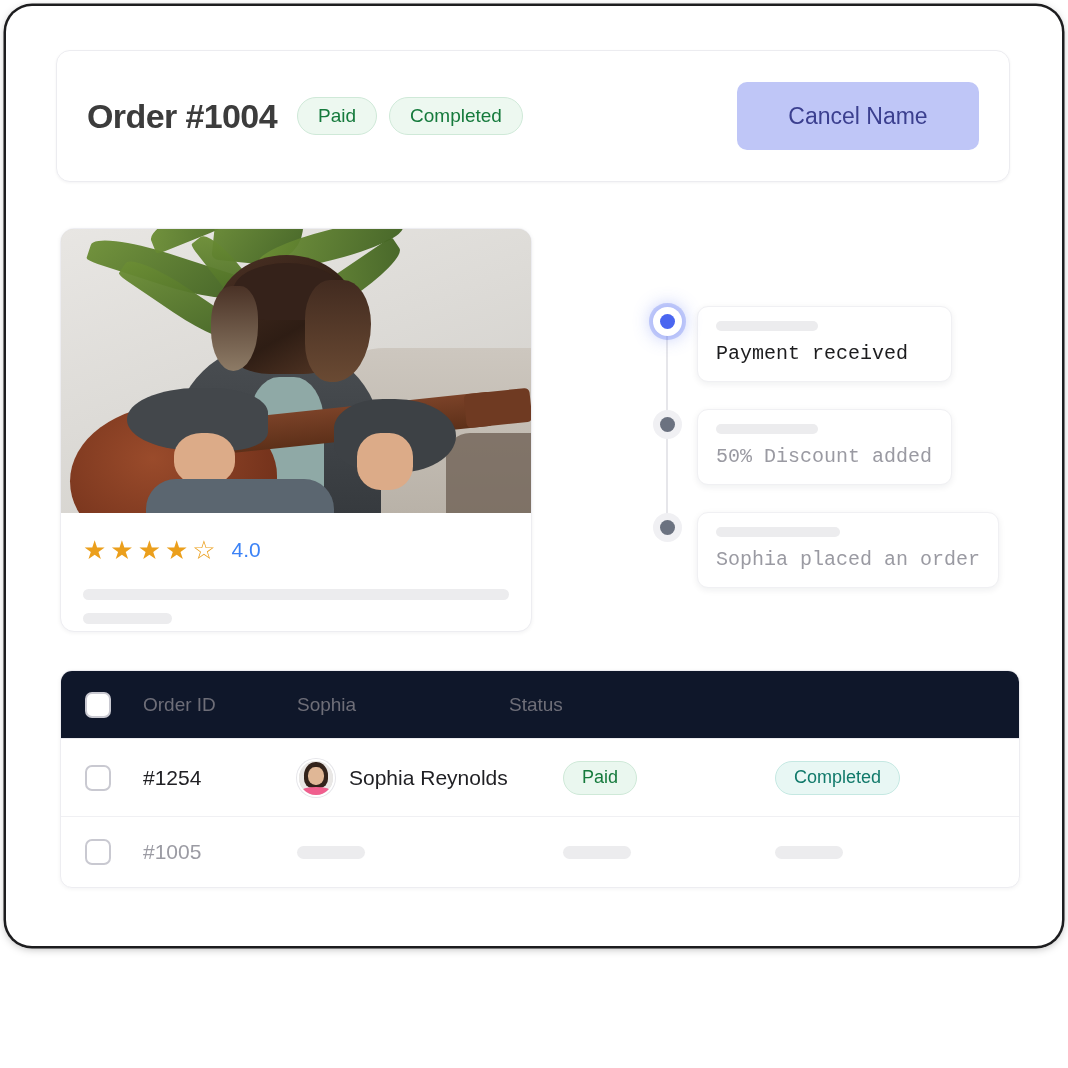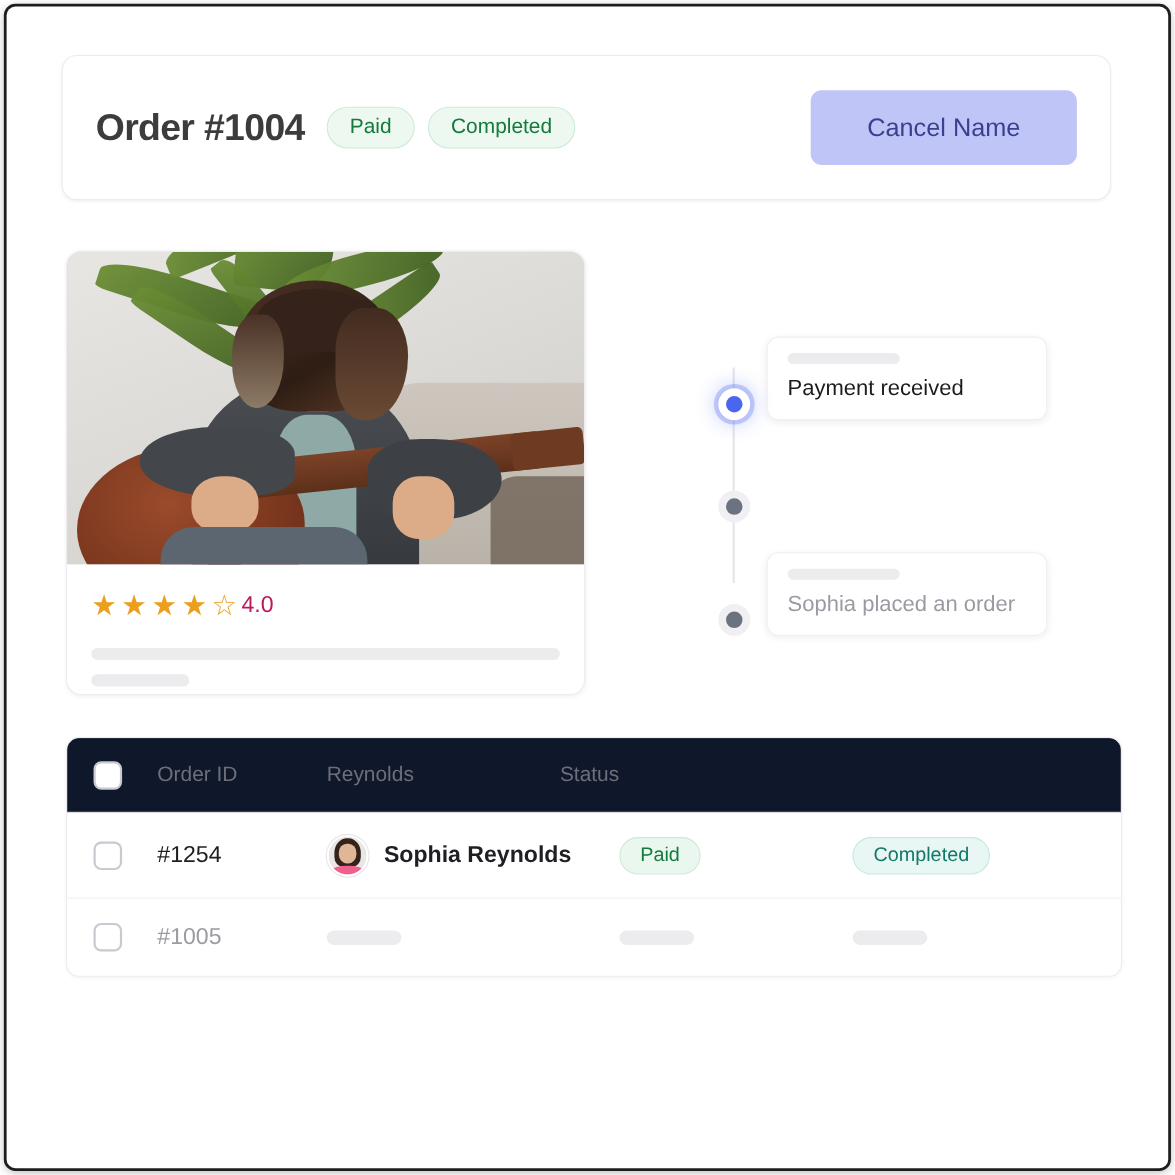--- a/index.html
+++ b/index.html
@@ -9,23 +9,23 @@
     height: 1068px;
     background: #ffffff;
     font-family: "Liberation Sans", sans-serif;
     overflow: hidden;
   }
 
   
   #app-frame {
     position: absolute;
     left: 6px; top: 6px;
-    width: 1056px; height: 1056px;
-    background: #ffffff;
-    border-radius: 8px;
+    width: 1056px; height: 940px;
+    background: #ffffff;
+    border-radius: 26px;
     box-shadow: 0 0 0 2.5px #1d1d1f, 0 2px 10px rgba(0,0,0,.35);
     overflow: hidden;
   }
 
   
   #order-header {
     position: absolute;
     left: 50px; top: 44px;
     width: 954px; height: 132px;
     background: #ffffff;
@@ -233,46 +233,47 @@
     background: #5b6670;
     border-radius: 30px 30px 0 0;
     z-index: 9;
   }
 
   #product-meta { padding: 24px 22px 0 22px; }
   #rating-row { display: flex; align-items: center; gap: 4px; }
   .star { font-size: 26px; line-height: 1; color: #eb9f1c; }
   .star-empty { color: #eb9f1c; }
   #rating-value {
-    margin-left: 0;
+    margin-left: 12px;
     font-size: 21px;
-    color: #be185d;
+    color: #3b82f6;
   }
   .ph-bar { background: #ececee; border-radius: 6px; }
   #prod-line-1 { margin-top: 26px; height: 11px; width: 100%; }
   #prod-line-2 { margin-top: 13px; height: 11px; width: 21%; }
 
   
   #timeline {
     position: absolute;
     left: 646px; top: 300px;
     width: 300px;
   }
   #timeline-track {
     position: absolute;
     left: 14px; top: 28px;
     width: 2px; height: 196px;
     background: #e6e6ea;
   }
   .tl-item {
     position: relative;
     display: flex;
-    align-items: flex-end;
+    align-items: flex-start;
     margin-bottom: 27px;
     min-height: 66px;
+    font-family: Liberation Mono, monospace;
   }
   .tl-dot-wrap {
     position: relative;
     width: 30px; height: 30px;
     flex: 0 0 30px;
     display: flex; align-items: center; justify-content: center;
     z-index: 2;
   }
   .tl-dot {
     width: 15px; height: 15px;
@@ -380,21 +381,20 @@
   .av-top {
     position: absolute; left: 10%; bottom: 0;
     width: 80%; height: 22%;
     background: #f05f8e;
     border-radius: 50% 50% 0 0;
   }
   .td-name {
     font-size: 21px;
     color: #1f1f23;
     white-space: nowrap;
-    font-weight: bold;
   }
   .badge-sm {
     display: inline-flex;
     align-items: center; justify-content: center;
     height: 34px;
     padding: 0 18px;
     border-radius: 17px;
     font-size: 18px;
   }
   .badge-paid {
@@ -479,39 +479,43 @@
       <div class="tl-card">
         <div class="tl-ph"></div>
         <div class="tl-text active">Payment received</div>
       </div>
     </div>
 
     <div class="tl-item">
       <div class="tl-dot-wrap">
         <div class="tl-dot"></div>
       </div>
+      <div class="tl-card">
+        <div class="tl-ph"></div>
+        <div class="tl-text">50% Discount added</div>
+      </div>
     </div>
 
     <div class="tl-item">
       <div class="tl-dot-wrap">
         <div class="tl-dot"></div>
       </div>
       <div class="tl-card">
         <div class="tl-ph"></div>
         <div class="tl-text">Sophia  placed an order</div>
       </div>
     </div>
   </div>
 
   <div id="orders-table">
 
     <div class="trow" id="table-header-row">
       <div class="cb"></div>
       <div class="c-id th">Order ID</div>
-      <div class="c-pay th">Reynolds</div>
+      <div class="c-pay th">Sophia</div>
       <div class="c-stat th">Status</div>
     </div>
 
 
     <div class="trow row-active">
       <div class="cb"></div>
       <div class="c-id td-id active">#1254</div>
       <div class="c-name">
         <div class="avatar">
           <div class="av-bg"></div>

